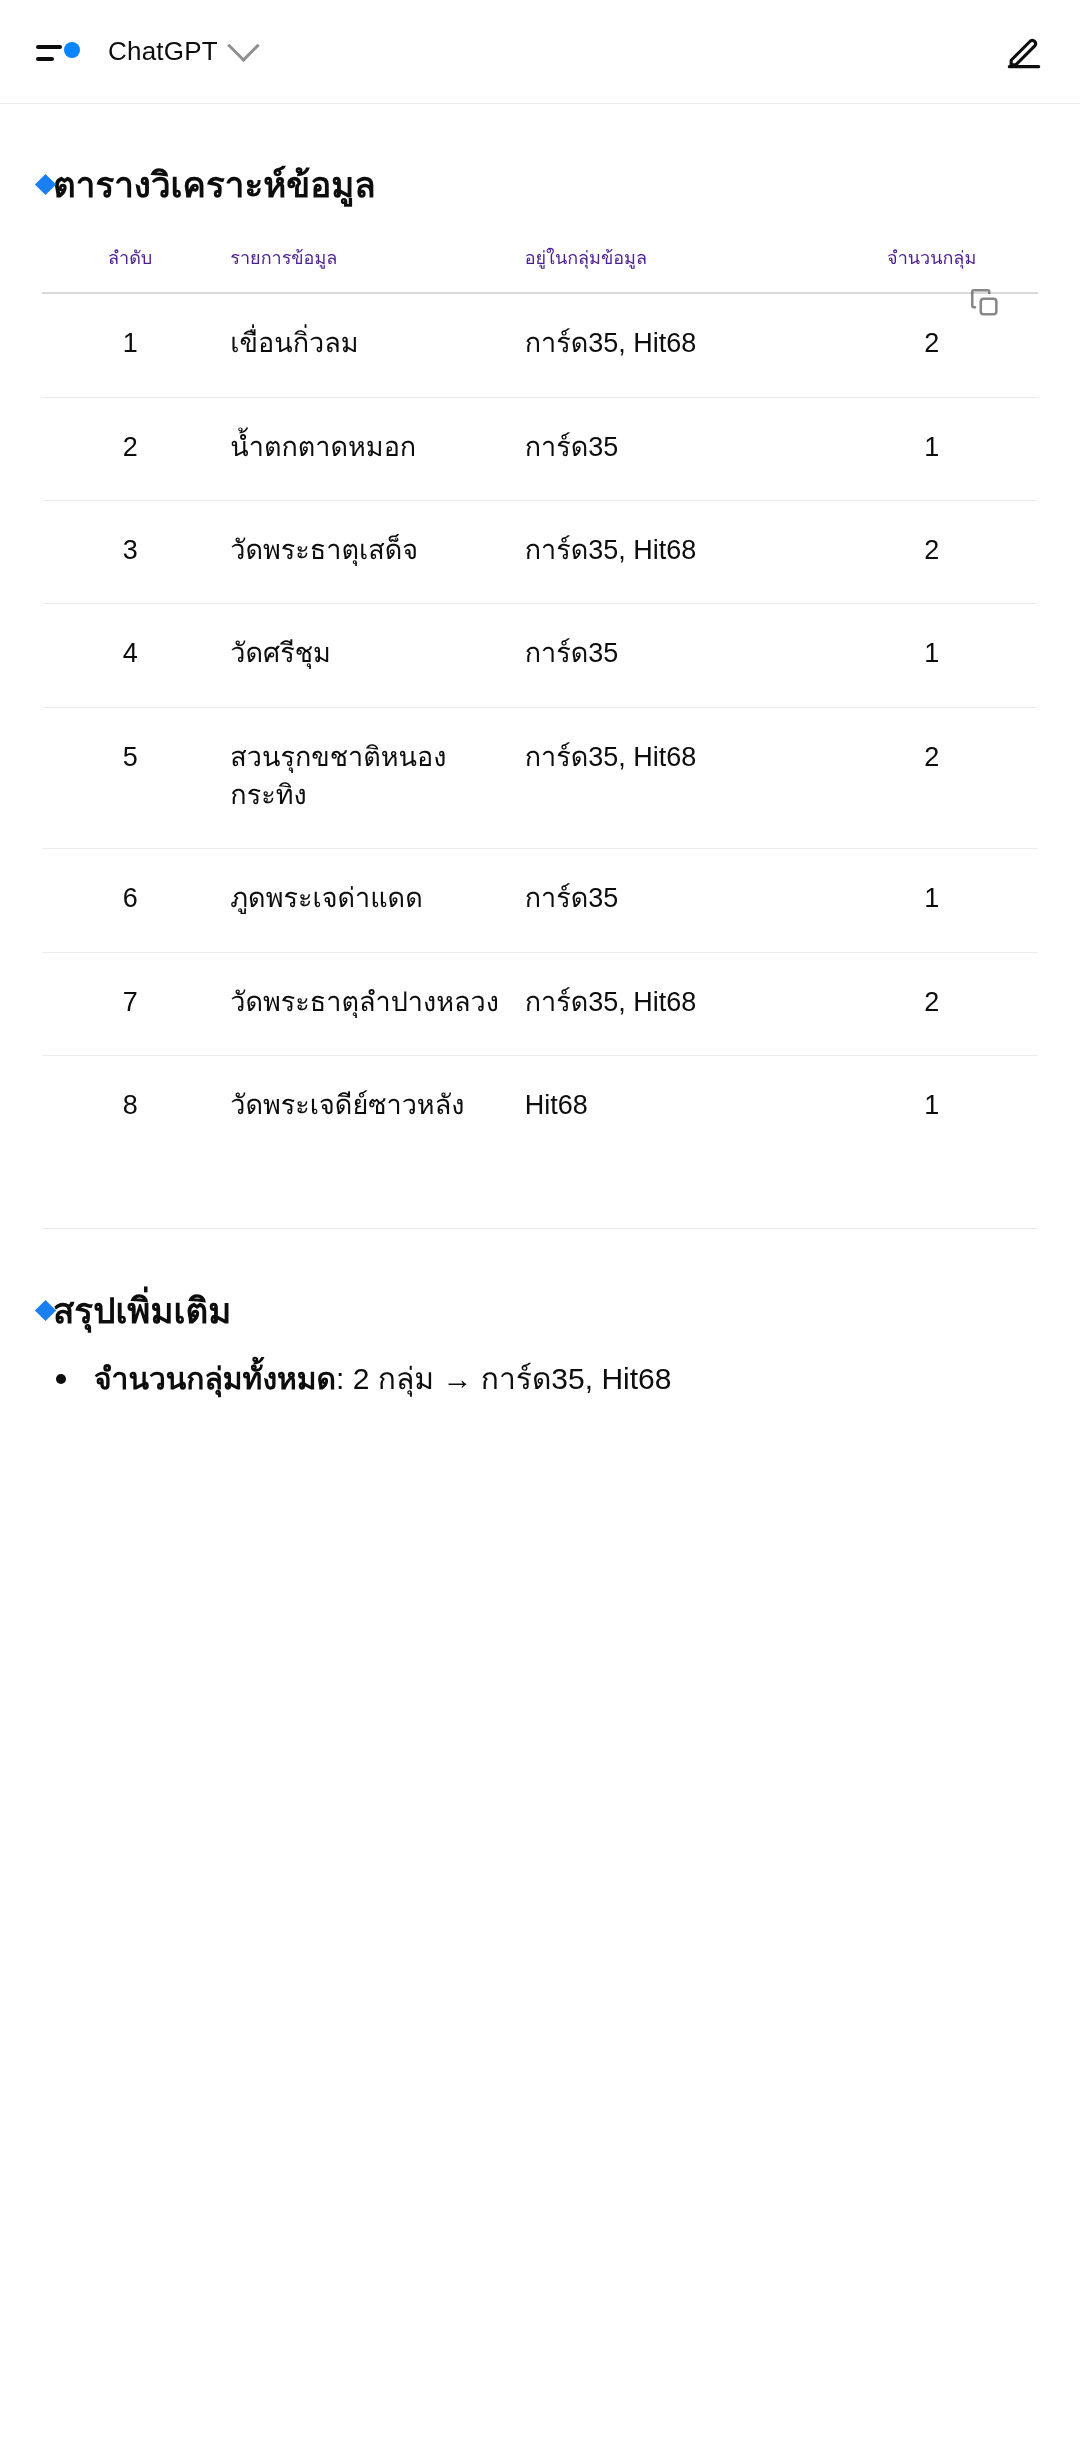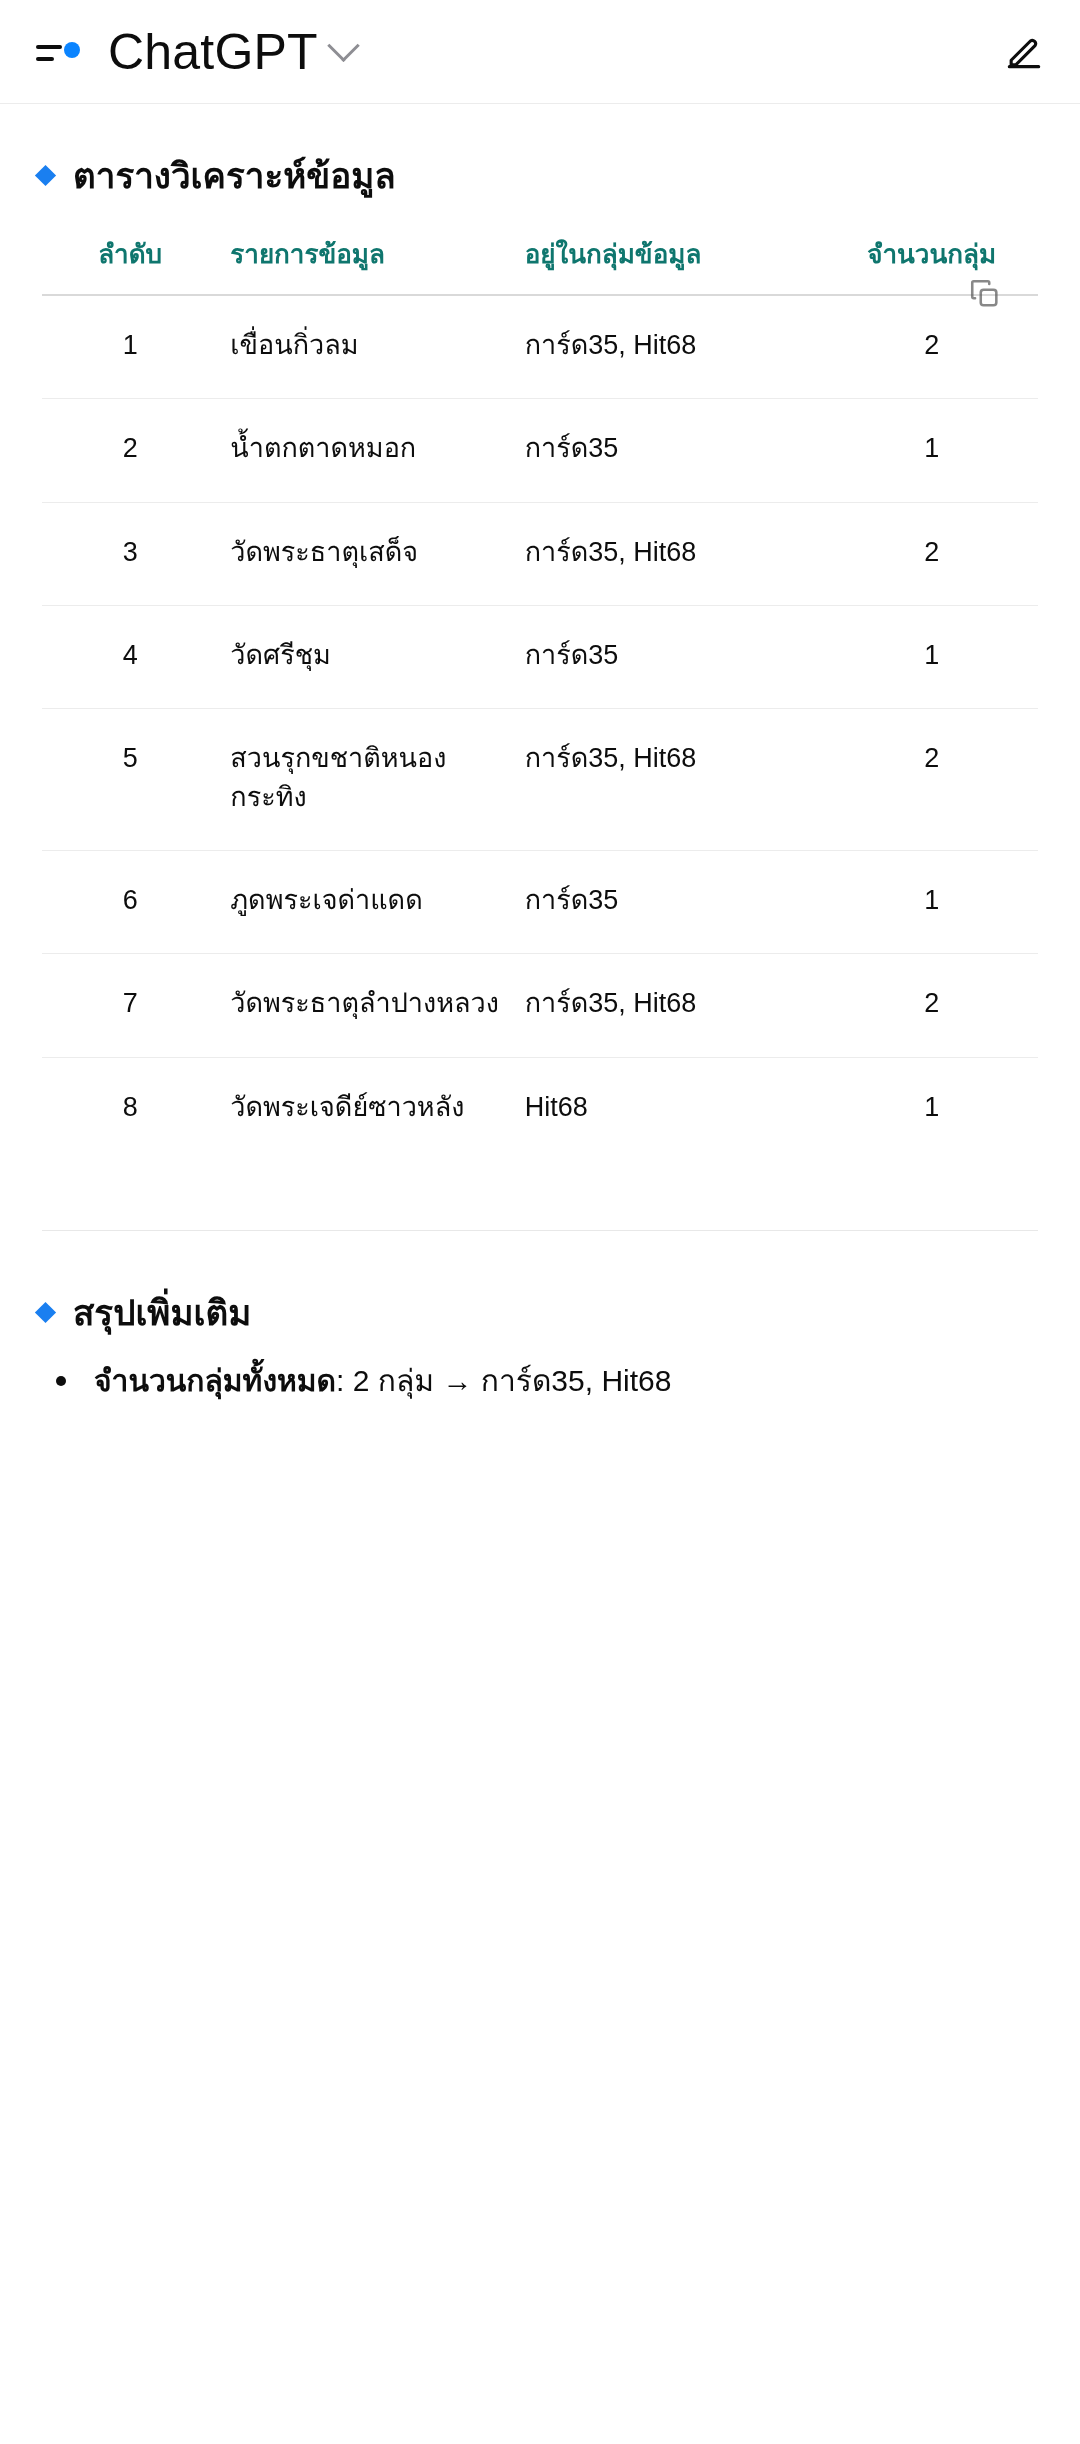--- a/index.html
+++ b/index.html
@@ -48,21 +48,21 @@
     height: 16px;
     border-radius: 50%;
     background: #0b84ff;
   }
   .title-wrap {
     display: flex;
     align-items: center;
     gap: 14px;
   }
   .app-title {
-    font-size: 50px;
+    font-size: 26px;
     font-weight: 400;
     color: #0d0d0d;
     letter-spacing: .2px;
   }
   .chevron {
     width: 20px;
     height: 20px;
     border-right: 3px solid #8e8e93;
     border-bottom: 3px solid #8e8e93;
     transform: rotate(45deg) translate(-4px,-4px);
@@ -71,22 +71,21 @@
   .compose-icon { width: 44px; height: 44px; }
 
   
   .content {
     padding: 36px 34px 60px 34px;
   }
 
   .section-head {
     display: flex;
     align-items: center;
-    gap: 20px;
-    margin: 8px 0 18px 0;
+    margin: 17px 0 18px 0;
   }
   .diamond {
     width: 15px;
     height: 15px;
     background: #1a7ff0;
     transform: rotate(45deg);
     flex: 0 0 auto;
     margin-left: 4px;
   }
   .section-title {
@@ -100,23 +99,23 @@
     position: relative;
     margin: 16px 0 0 0;
     padding: 0 8px;
   }
   table.analysis {
     width: 100%;
     border-collapse: collapse;
     table-layout: fixed;
   }
   table.analysis th {
-    font-size: 26px;
-    font-weight: 700;
-    color: #0f766e;
+    font-size: 18px;
+    font-weight: 400;
+    color: #4c1d95;
     text-align: left;
     vertical-align: top;
     padding: 16px 12px 22px 12px;
     line-height: 1.35;
   }
   table.analysis thead tr {
     border-bottom: 2px solid #d9d9d9;
   }
   table.analysis td {
     font-size: 27px;

